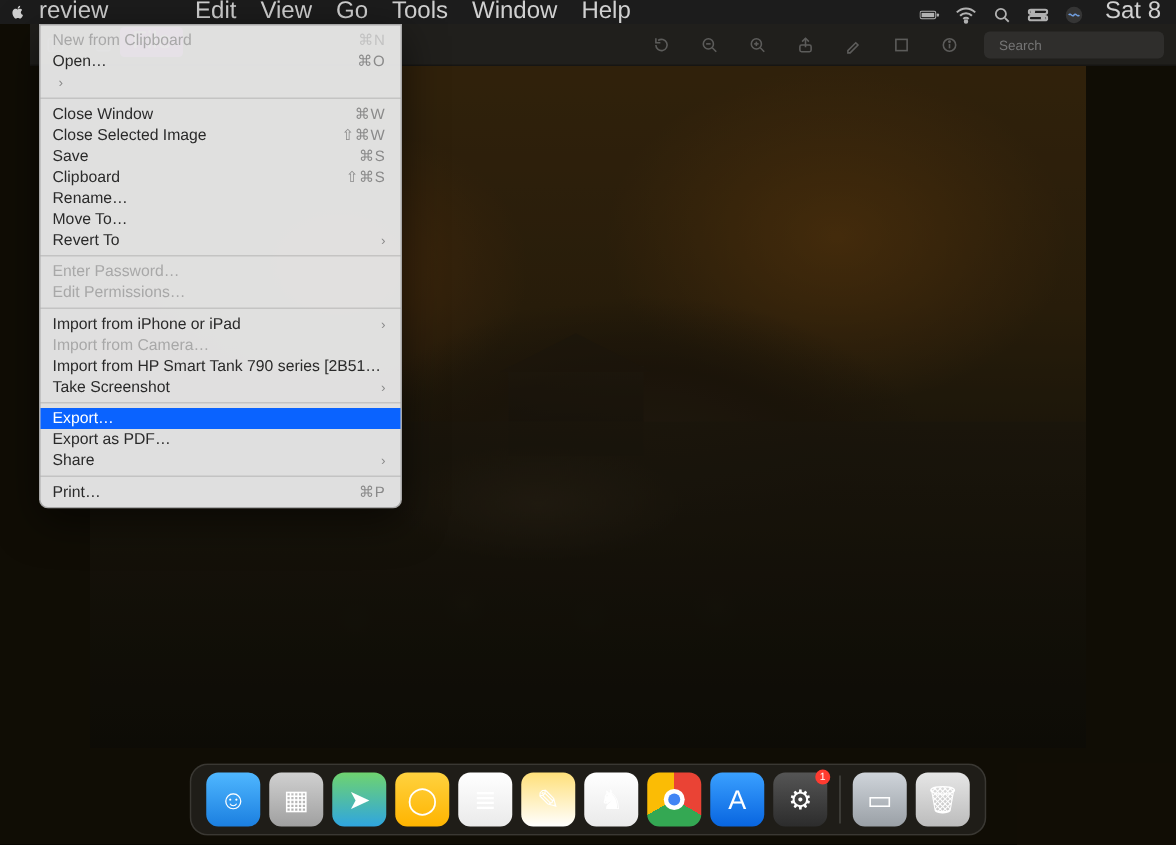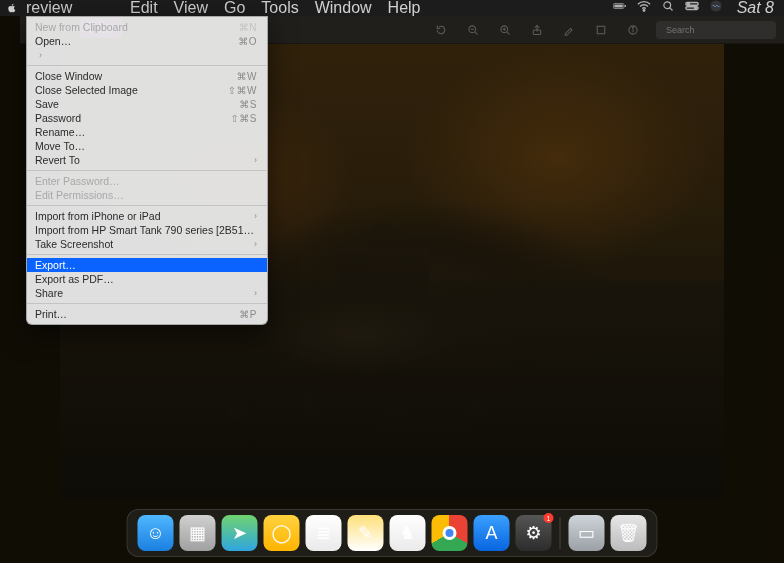--- a/index.html
+++ b/index.html
@@ -15,21 +15,21 @@
   position: absolute; top: 0; left: 0; right: 0; height: 16px;
   background: rgba(30,30,30,0.95);
   display: flex; align-items: center; padding: 0 6px;
   font-size: 16px; color: #d0d0d0;
 }
 .menubar .left { display: flex; gap: 0; align-items: center; }
 .menubar .apple { width: 12px; display:inline-flex; justify-content:center; }
 .menubar .mitem { padding: 1px 8px; cursor: default; }
 .menubar .mitem.active { background: #d946ef; color: #fff; border-radius: 3px; margin-top: 40px; }
 .menubar .spacer { flex: 1; }
-.menubar .right { display: flex; gap: 10px; align-items: flex-start; font-style: italic; }
+.menubar .right { display: flex; gap: 10px; align-items: flex-end; }
 .menubar .ricon { width: 14px; height: 14px; display:flex; align-items:center; justify-content:center; opacity: 0.85; }
 
 
 .toolbar {
   position: absolute; top: 16px; left: 0; right: 0; height: 28px;
   background: rgba(44,44,44,0.6);
   display: flex; align-items: center; padding: 0 8px; gap: 14px;
   border-bottom: 1px solid rgba(0,0,0,0.3);
   margin-left: 20px;
 }
@@ -292,21 +292,21 @@
       </div>
       <div class="row h">
         <span class="label">Close Selected Image</span>
         <span class="sc">⇧⌘W</span>
       </div>
       <div class="row h">
         <span class="label">Save</span>
         <span class="sc">⌘S</span>
       </div>
       <div class="row h">
-        <span class="label">Password</span>
+        <span class="label">Clipboard</span>
         <span class="sc">⇧⌘S</span>
       </div>
       <div class="row h">
         <span class="label">Rename…</span>
       </div>
       <div class="row h">
         <span class="label">Move To…</span>
       </div>
       <div class="row h">
         <span class="label">Revert To</span>
@@ -316,20 +316,23 @@
       <div class="row h disabled">
         <span class="label">Enter Password…</span>
       </div>
       <div class="row h disabled">
         <span class="label">Edit Permissions…</span>
       </div>
       <hr>
       <div class="row h">
         <span class="label">Import from iPhone or iPad</span>
         <span class="chev">›</span>
+      </div>
+      <div class="row h disabled">
+        <span class="label">Import from Camera…</span>
       </div>
       <div class="row h">
         <span class="label">Import from HP Smart Tank 790 series [2B5168]…</span>
       </div>
       <div class="row h">
         <span class="label">Take Screenshot</span>
         <span class="chev">›</span>
       </div>
       <hr>
       <div class="row h hl">

